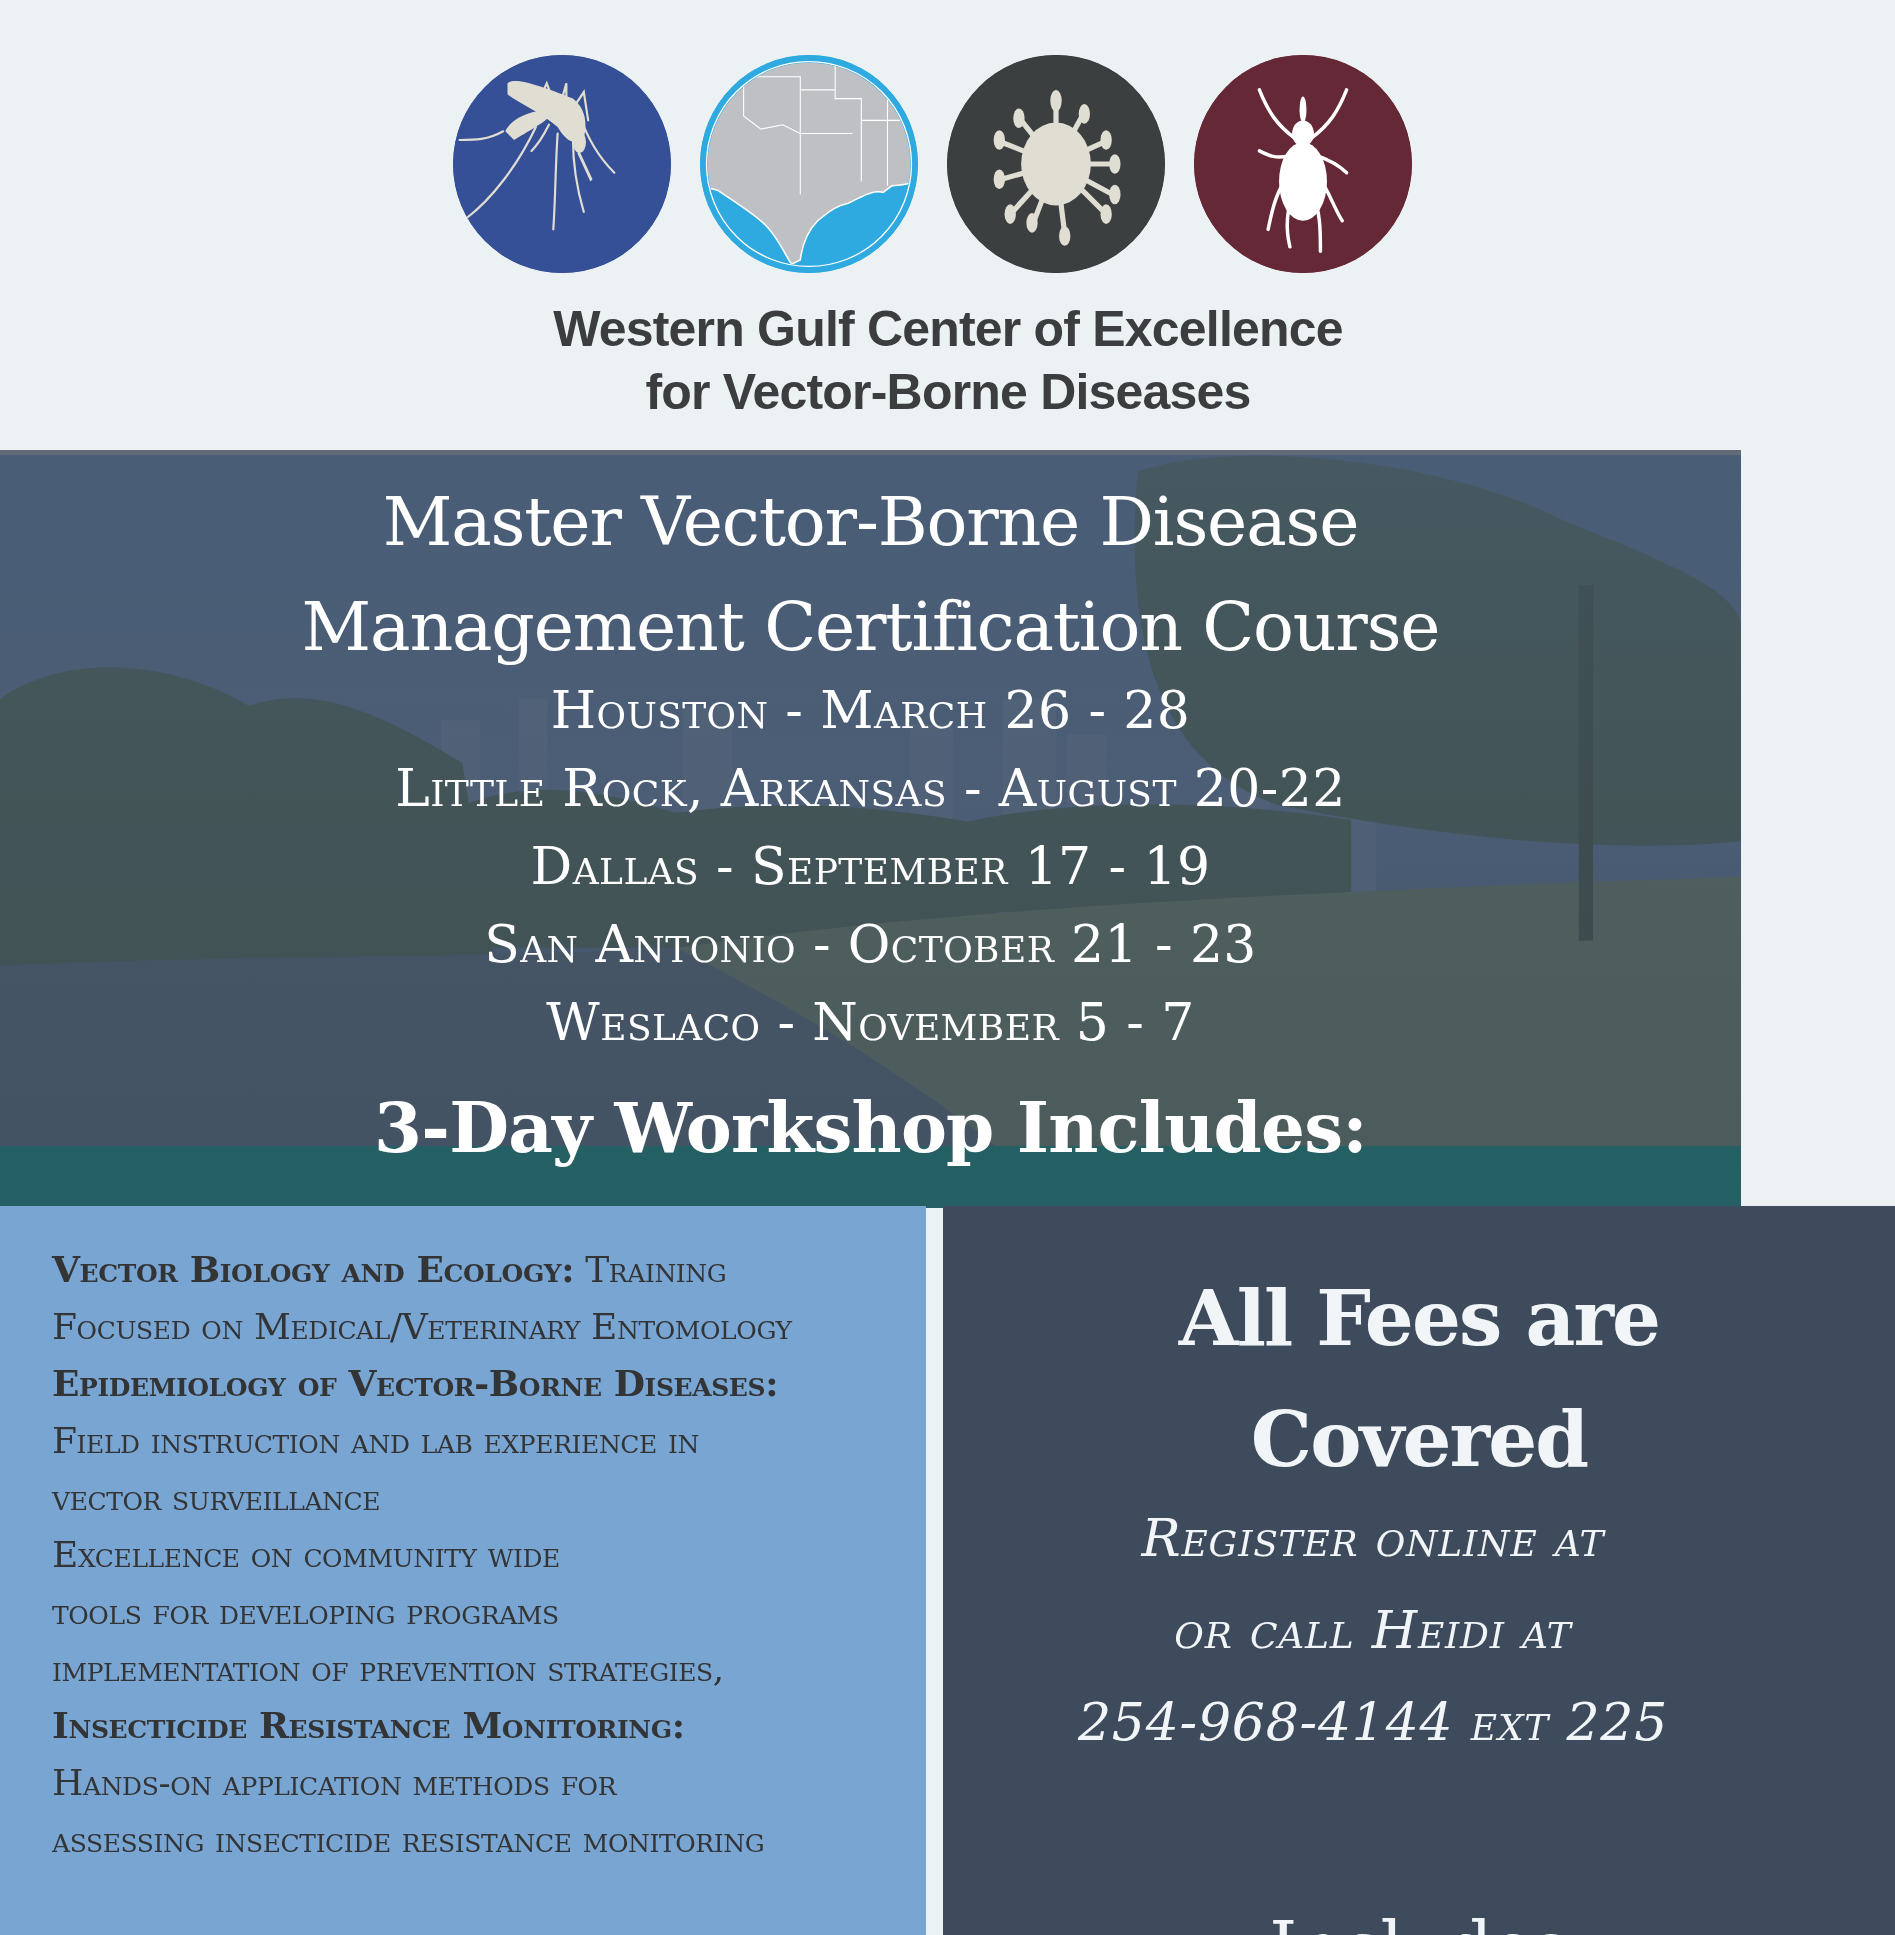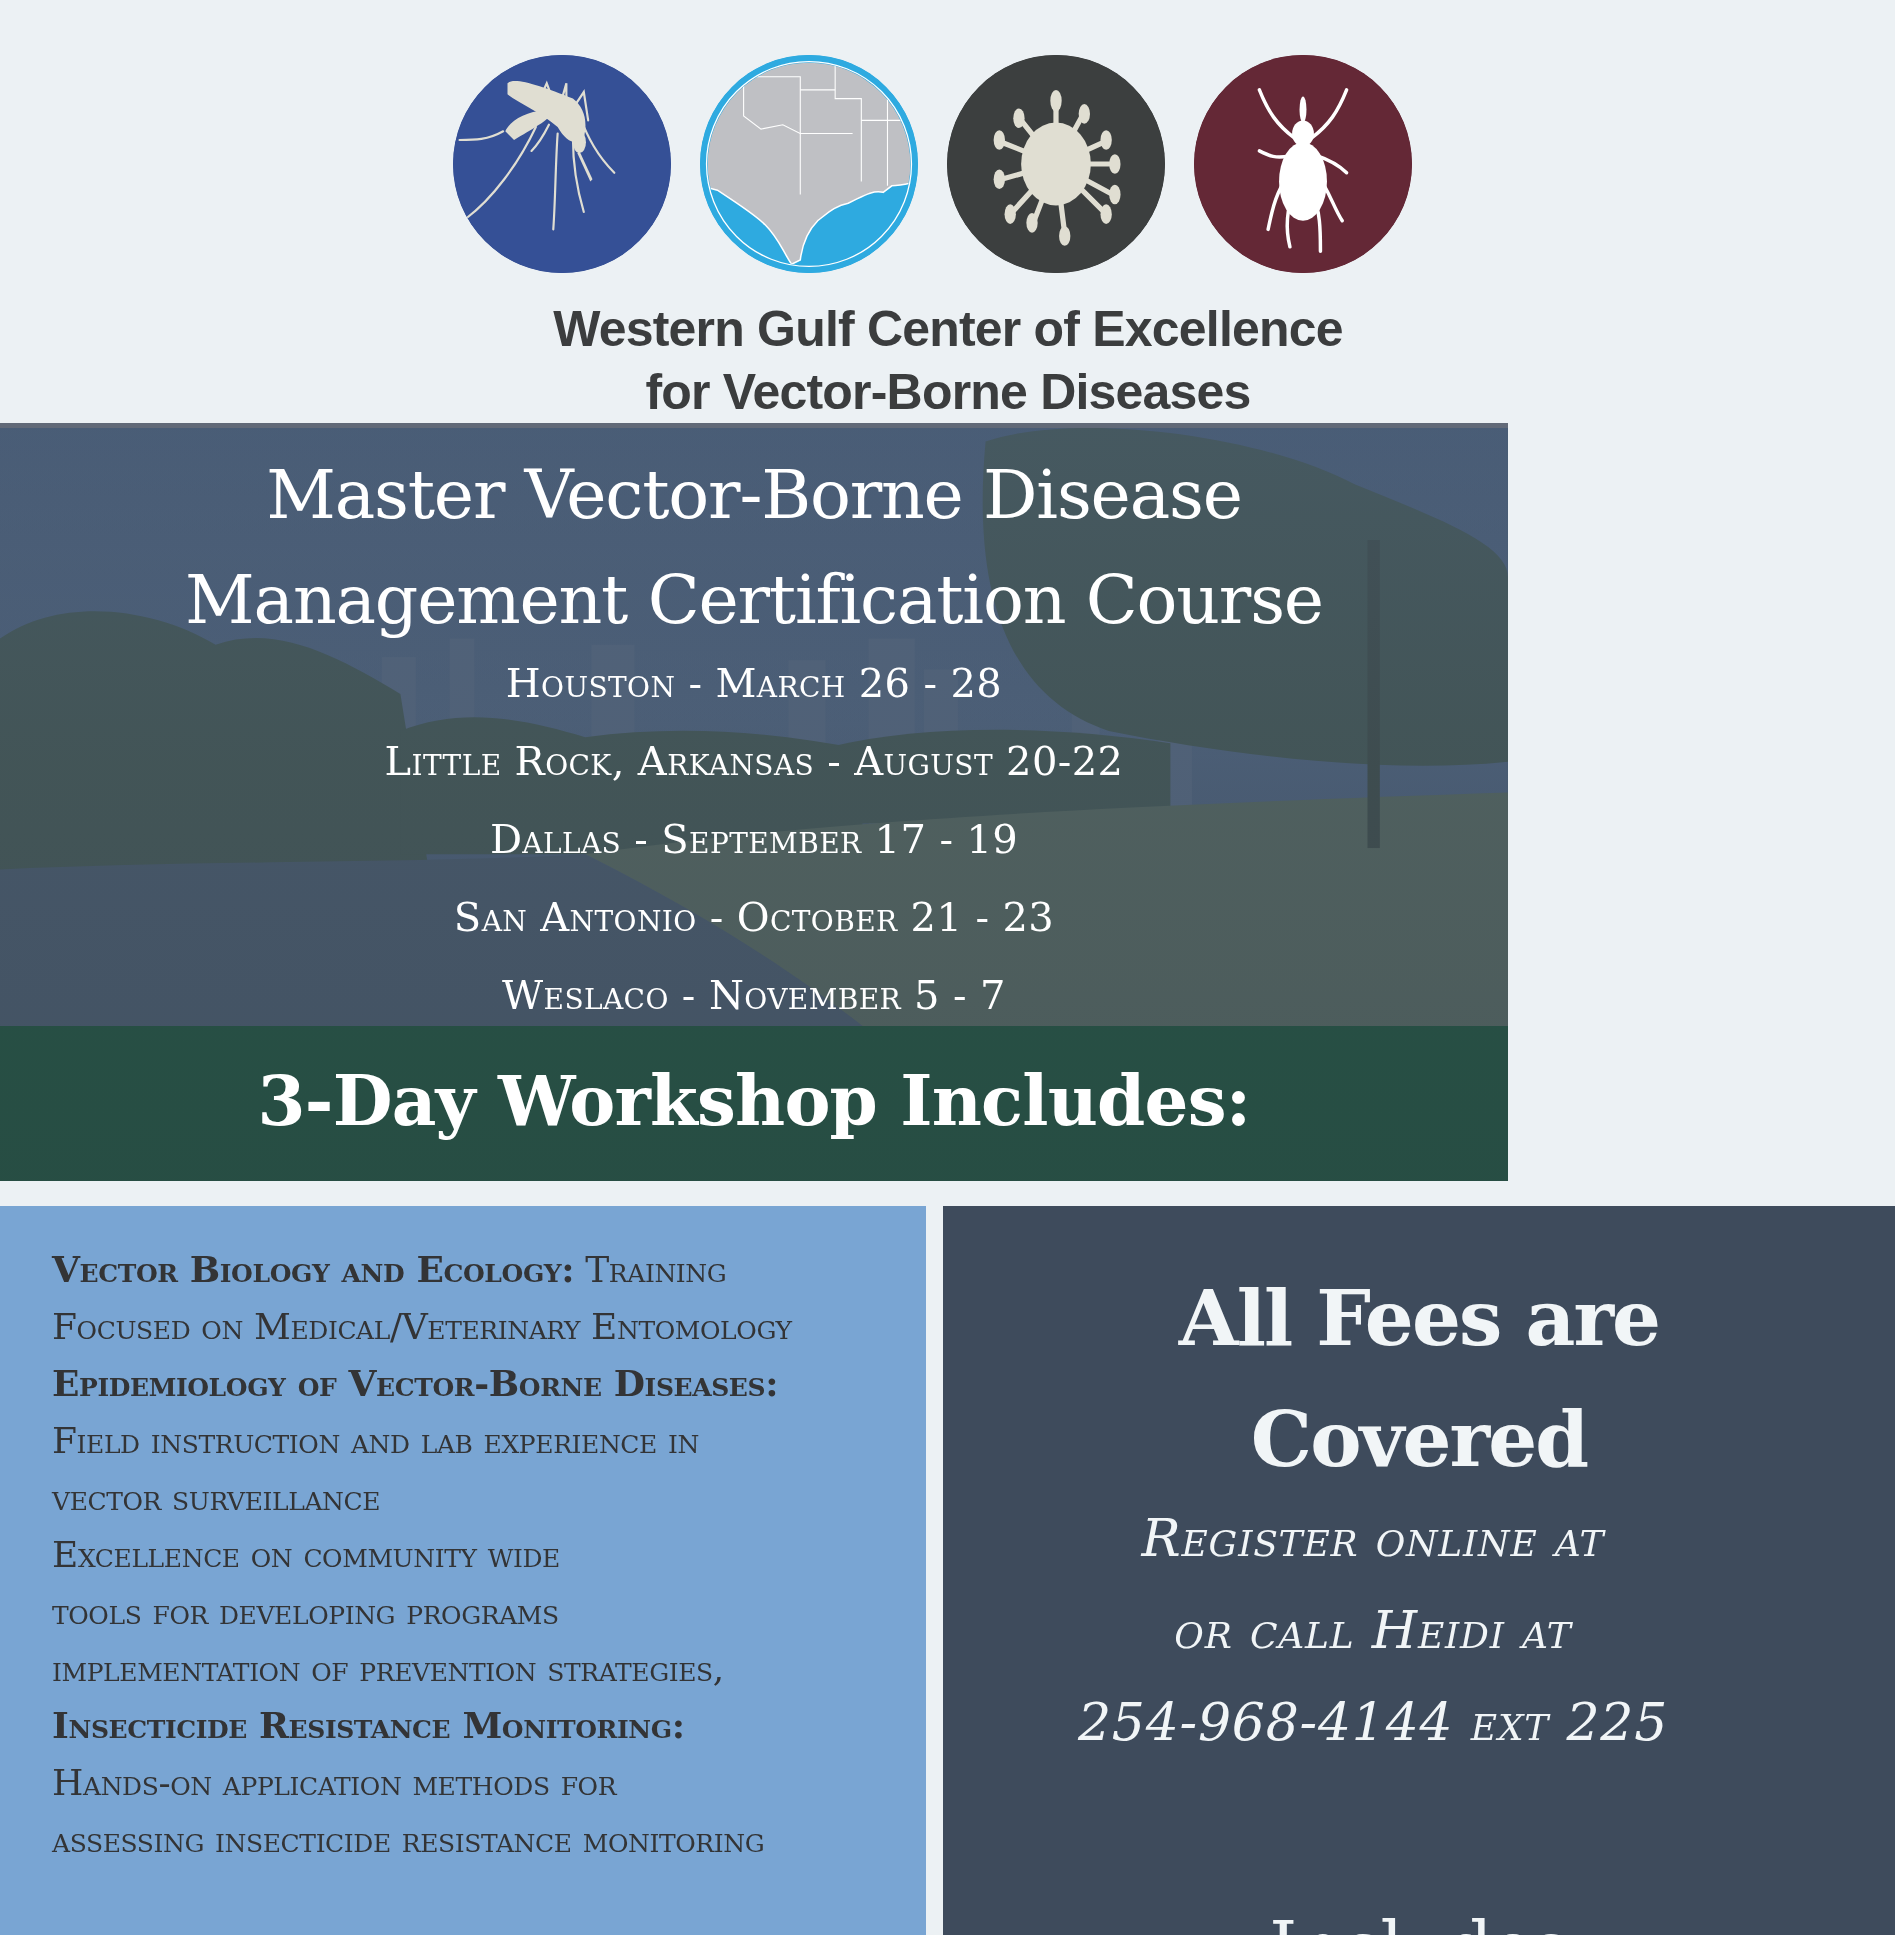--- a/index.html
+++ b/index.html
@@ -18,38 +18,38 @@
 
   
   .org-title {
     position:absolute; left:0; width:1896px; top:298px; text-align:center;
     font-family:"Liberation Sans", sans-serif; font-weight:bold; color:#3B3D3E;
     font-size:50px; line-height:63px; letter-spacing:-0.8px;
   }
 
   
   .banner {
-    position:absolute; left:0; top:423px; width:1508px; height:758px; overflow:hidden;
-    background:#14532d;
+    position:absolute; left:0; top:450px; width:1741px; height:758px; overflow:hidden;
+    background:#0f766e;
   }
   .banner-bg { position:absolute; inset:0; }
   .banner-shade {
     position:absolute; inset:0;
     background:linear-gradient(180deg, rgba(70,88,112,0.55) 0%, rgba(62,78,98,0.45) 45%, rgba(58,72,90,0.5) 100%);
   }
   .banner-topline { position:absolute; left:0; top:0; width:100%; height:4.6px; background:#626A78; }
   .course-title {
     position:absolute; left:0; width:100%; text-align:center; color:#FFFFFF;
     font-family:"DejaVu Serif", serif; font-size:68px; line-height:105px; top:19.4px;
     letter-spacing:-1.2px;
   }
   .dates {
     position:absolute; left:0; width:100%; top:221px; text-align:center; color:#FFFFFF;
     font-family:"DejaVu Serif", serif; font-variant:small-caps;
-    font-size:40px; line-height:78px; letter-spacing:0.4px;
+    font-size:52px; line-height:78px; letter-spacing:0.4px;
   }
   .dates div { height:78px; }
   .workshop-heading {
     position:absolute; left:0; width:100%; top:635px; text-align:center; color:#FFFFFF;
     font-family:"DejaVu Serif", serif; font-weight:bold; font-size:69px; line-height:85px;
     letter-spacing:-0.8px;
   }
 
   
   .left-panel {

